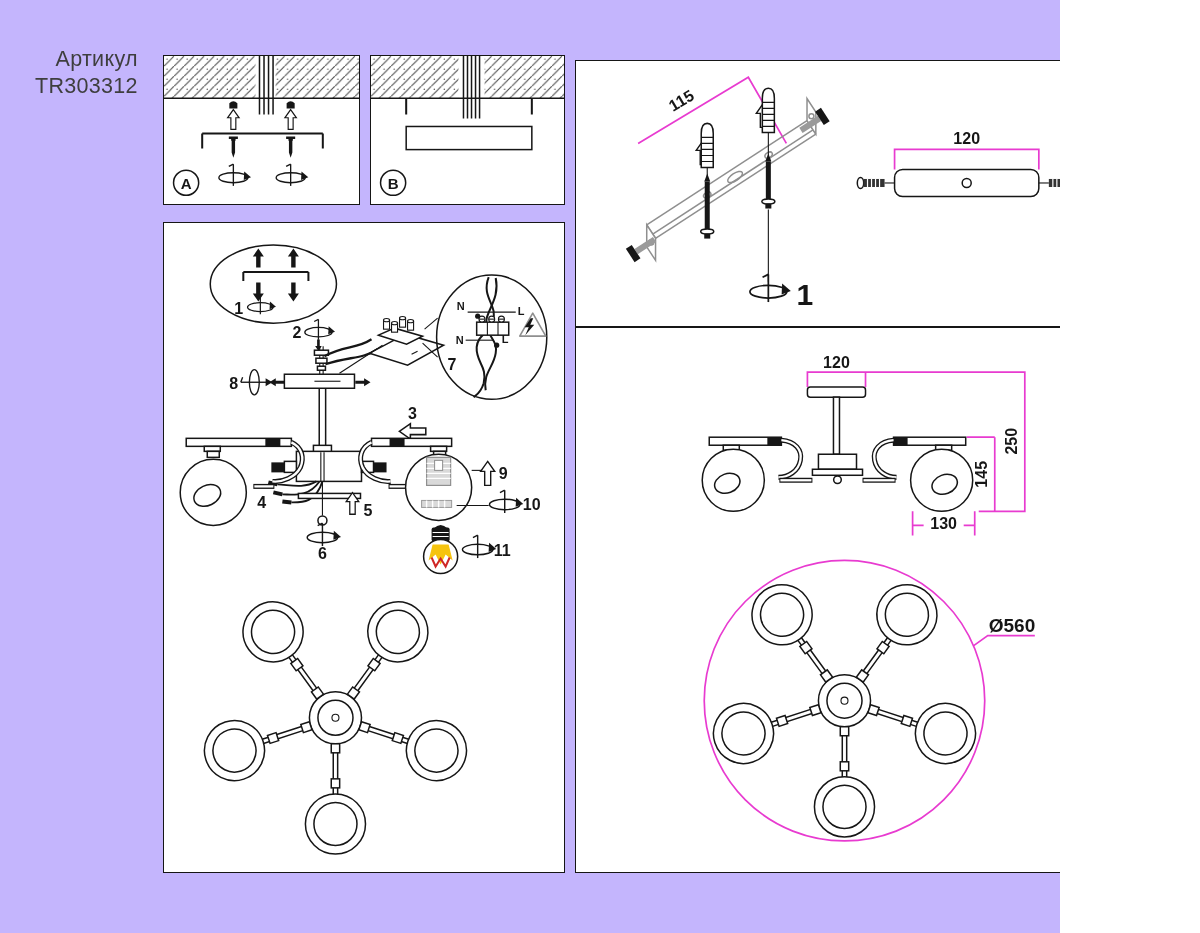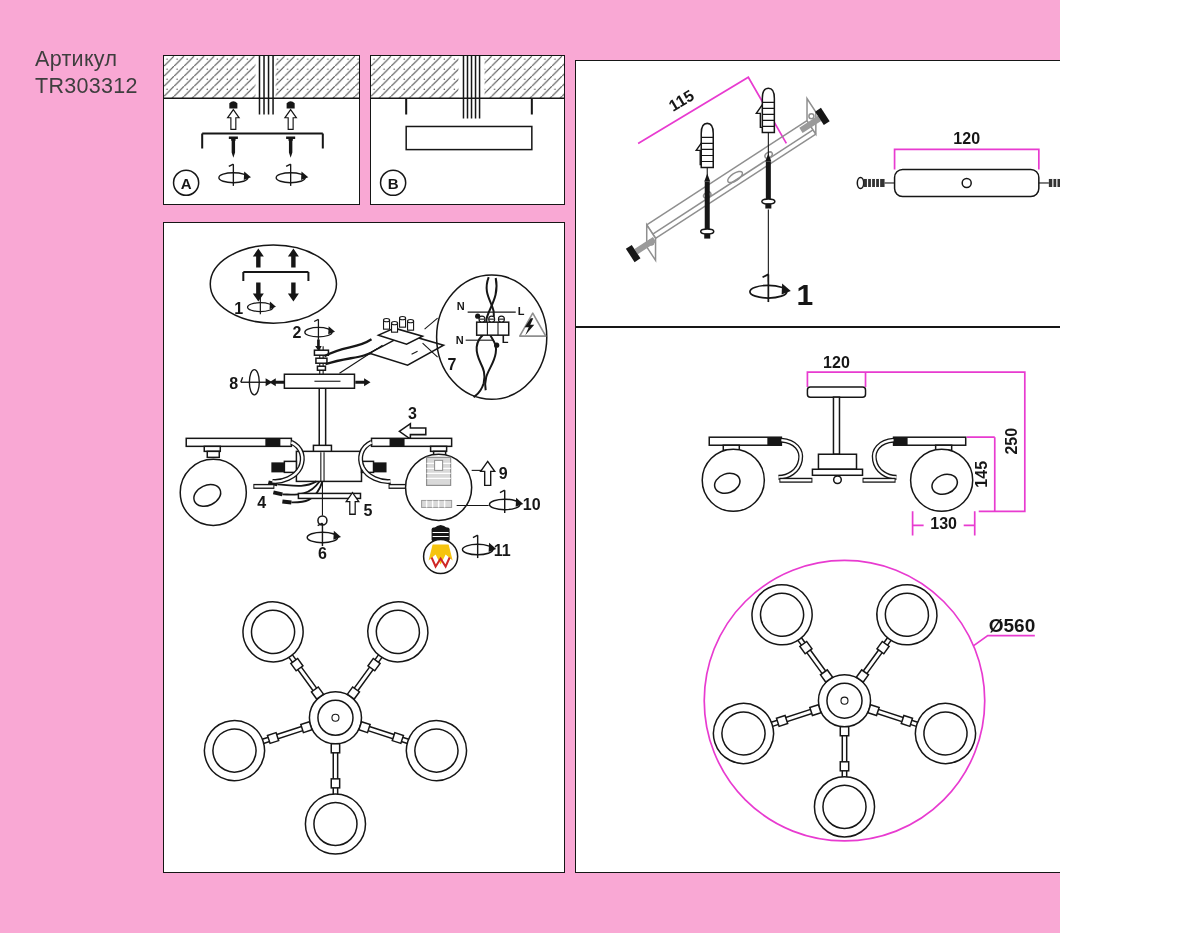--- a/index.html
+++ b/index.html
@@ -1,17 +1,17 @@
 <!DOCTYPE html>
 <html><head>
 <meta charset="utf-8">
 <style>
   html,body{margin:0;padding:0;background:#fff;}
-  .sheet{position:relative;width:1060px;height:933px;background:#f9a8d4;overflow:hidden;
-         font-family:"Liberation Sans",sans-serif;}
+  .sheet{position:relative;width:1060px;height:933px;background:#c4b5fd;overflow:hidden;
+         font-family:"Liberation Sans",sans-serif;text-align:right;}
   .panel{position:absolute;border:1.6px solid #161616;background:#fff;box-sizing:border-box;}
   .panel svg{display:block;width:100%;height:100%;}
   .article{position:absolute;left:35px;top:46px;font-size:21.5px;line-height:1.25;
            color:#3e3e3e;letter-spacing:.3px;}
   text{fill:#161616;font-weight:bold;font-family:"Liberation Sans",sans-serif;}
   .ln{stroke:#161616;stroke-width:1.5;fill:none;}
   .ln2{stroke:#161616;stroke-width:2;fill:none;}
   .thin{stroke:#161616;stroke-width:1.1;fill:none;}
   .gray{stroke:#8f8f8f;stroke-width:1.5;fill:none;}
   .mag{stroke:#e83bd0;stroke-width:1.7;fill:none;}

